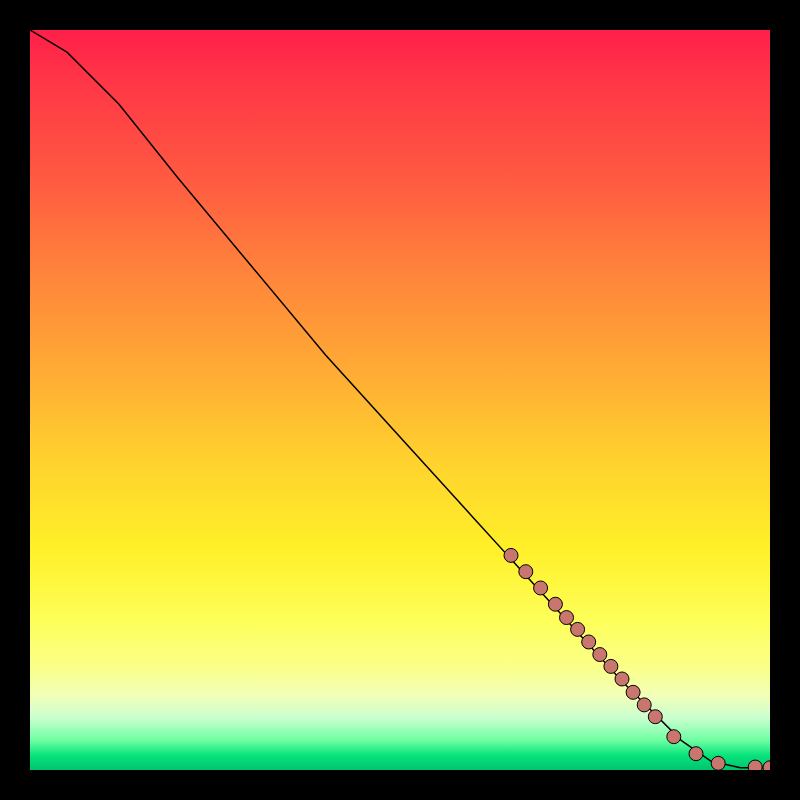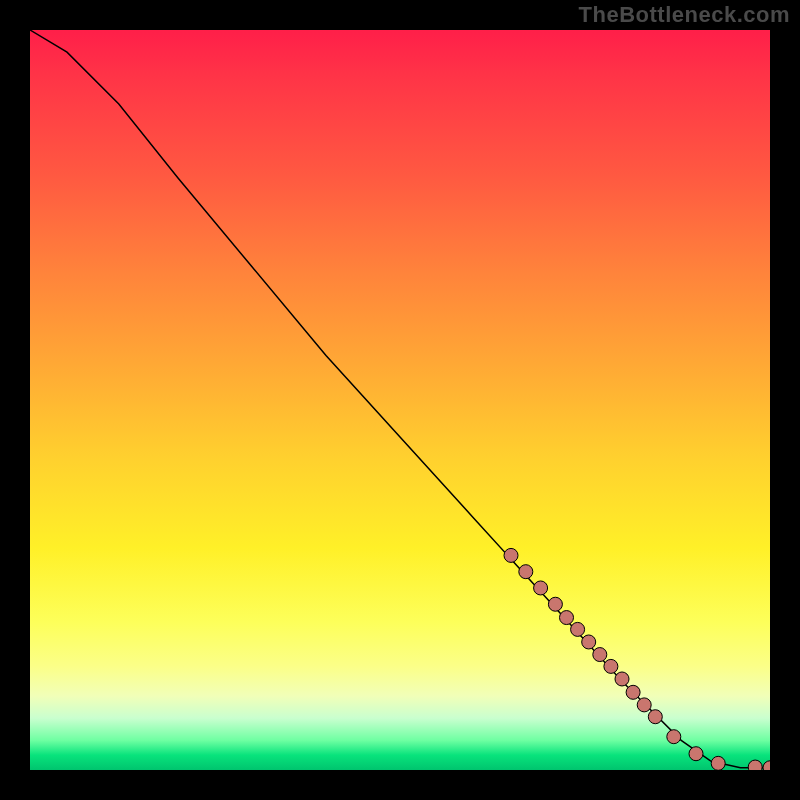--- a/index.html
+++ b/index.html
@@ -75,21 +75,20 @@
   .dot {
     fill: #c9766e;
     stroke: #000;
     stroke-width: 1;
   }
 </style>
 </head>
 <body>
 
 <div class="stage">
-  <div class="watermark">TheBottleneck.com</div>
 
   <div class="plot">
     <div class="gradient"></div>
     <svg class="curve" viewBox="0 0 740 740" preserveAspectRatio="none">
       <path id="curve-path" class="curve-line" d="M0.00 0.00 L37.00 22.20 L88.80 74.00 L148.00 148.00 L222.00 236.80 L296.00 325.60 L370.00 407.00 L444.00 488.40 L518.00 569.80 L592.00 651.20 L651.20 710.40 L680.80 731.12 L710.40 737.78 L740.00 737.78"></path>
       <g id="markers-group">
           <circle cx="481.00" cy="525.40" r="7" class="dot"></circle>
           <circle cx="495.80" cy="541.68" r="7" class="dot"></circle>
           <circle cx="510.60" cy="557.96" r="7" class="dot"></circle>
           <circle cx="525.40" cy="574.24" r="7" class="dot"></circle>

